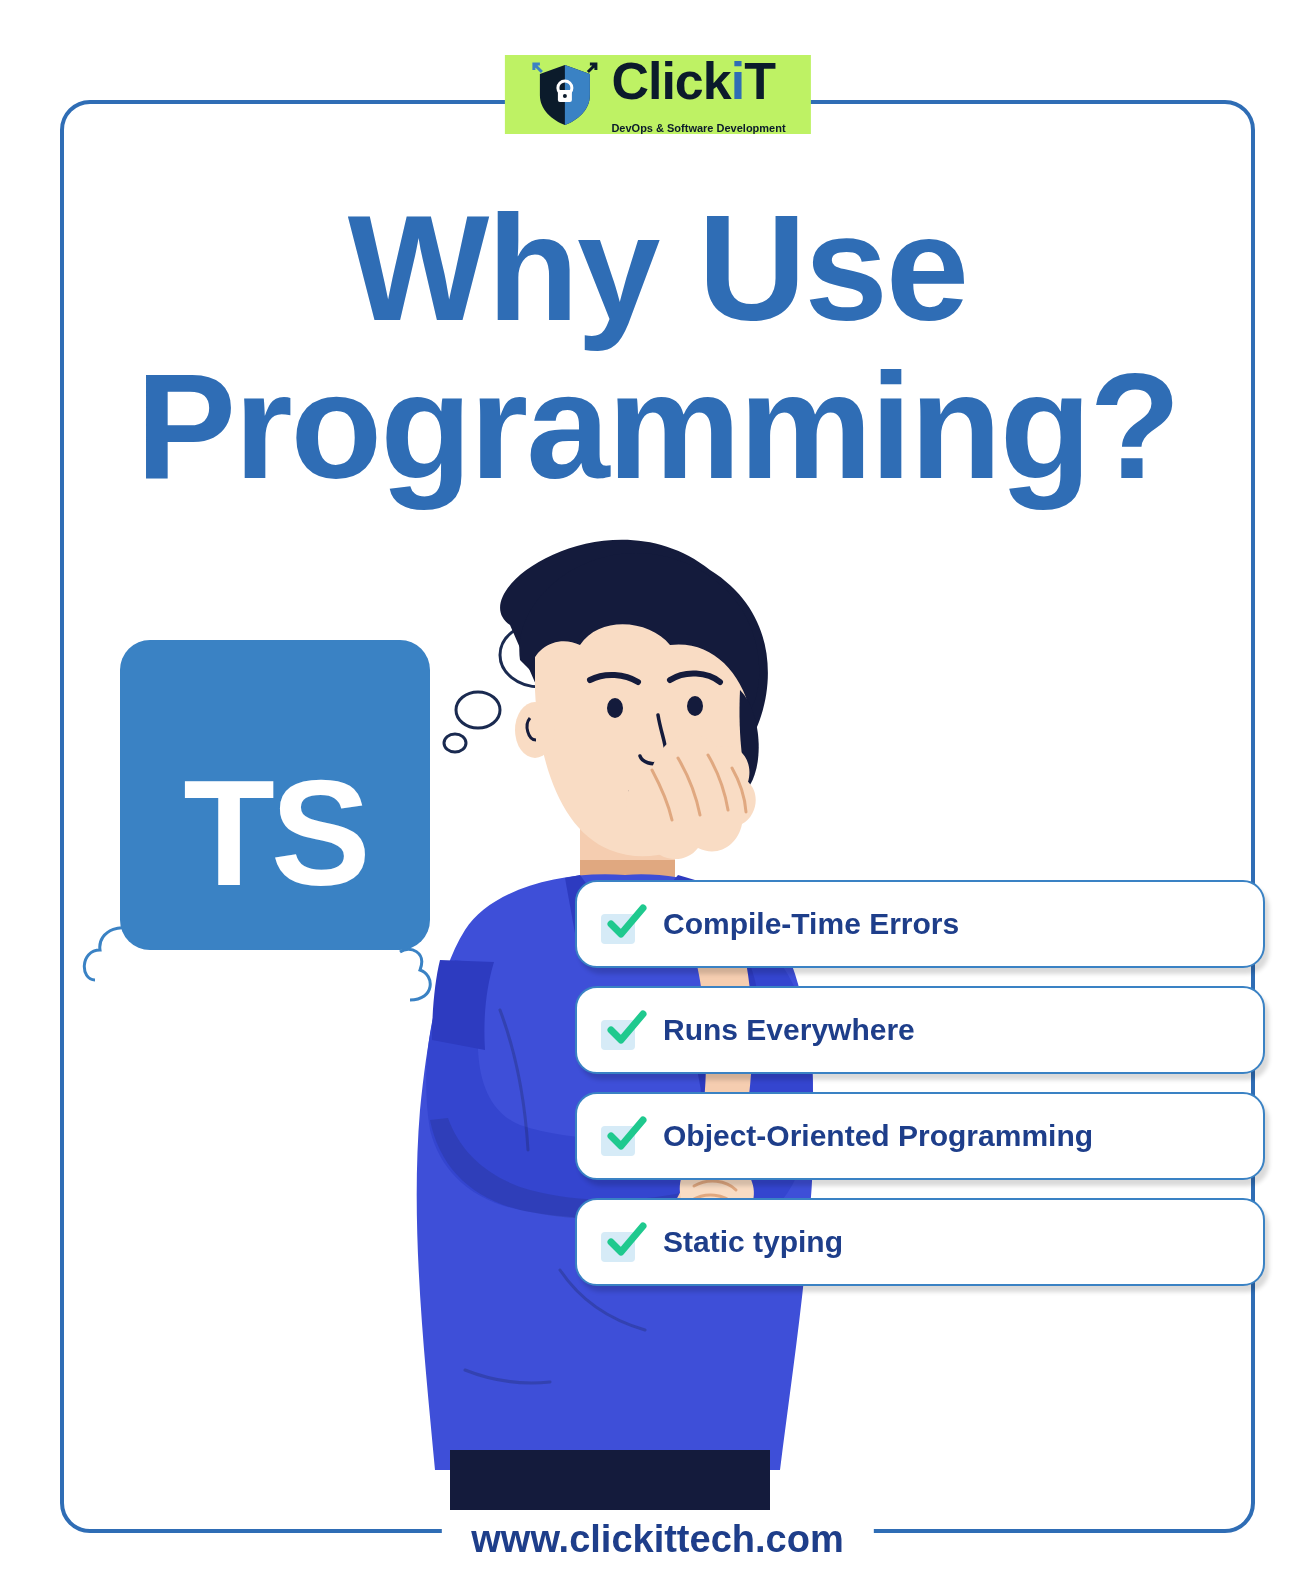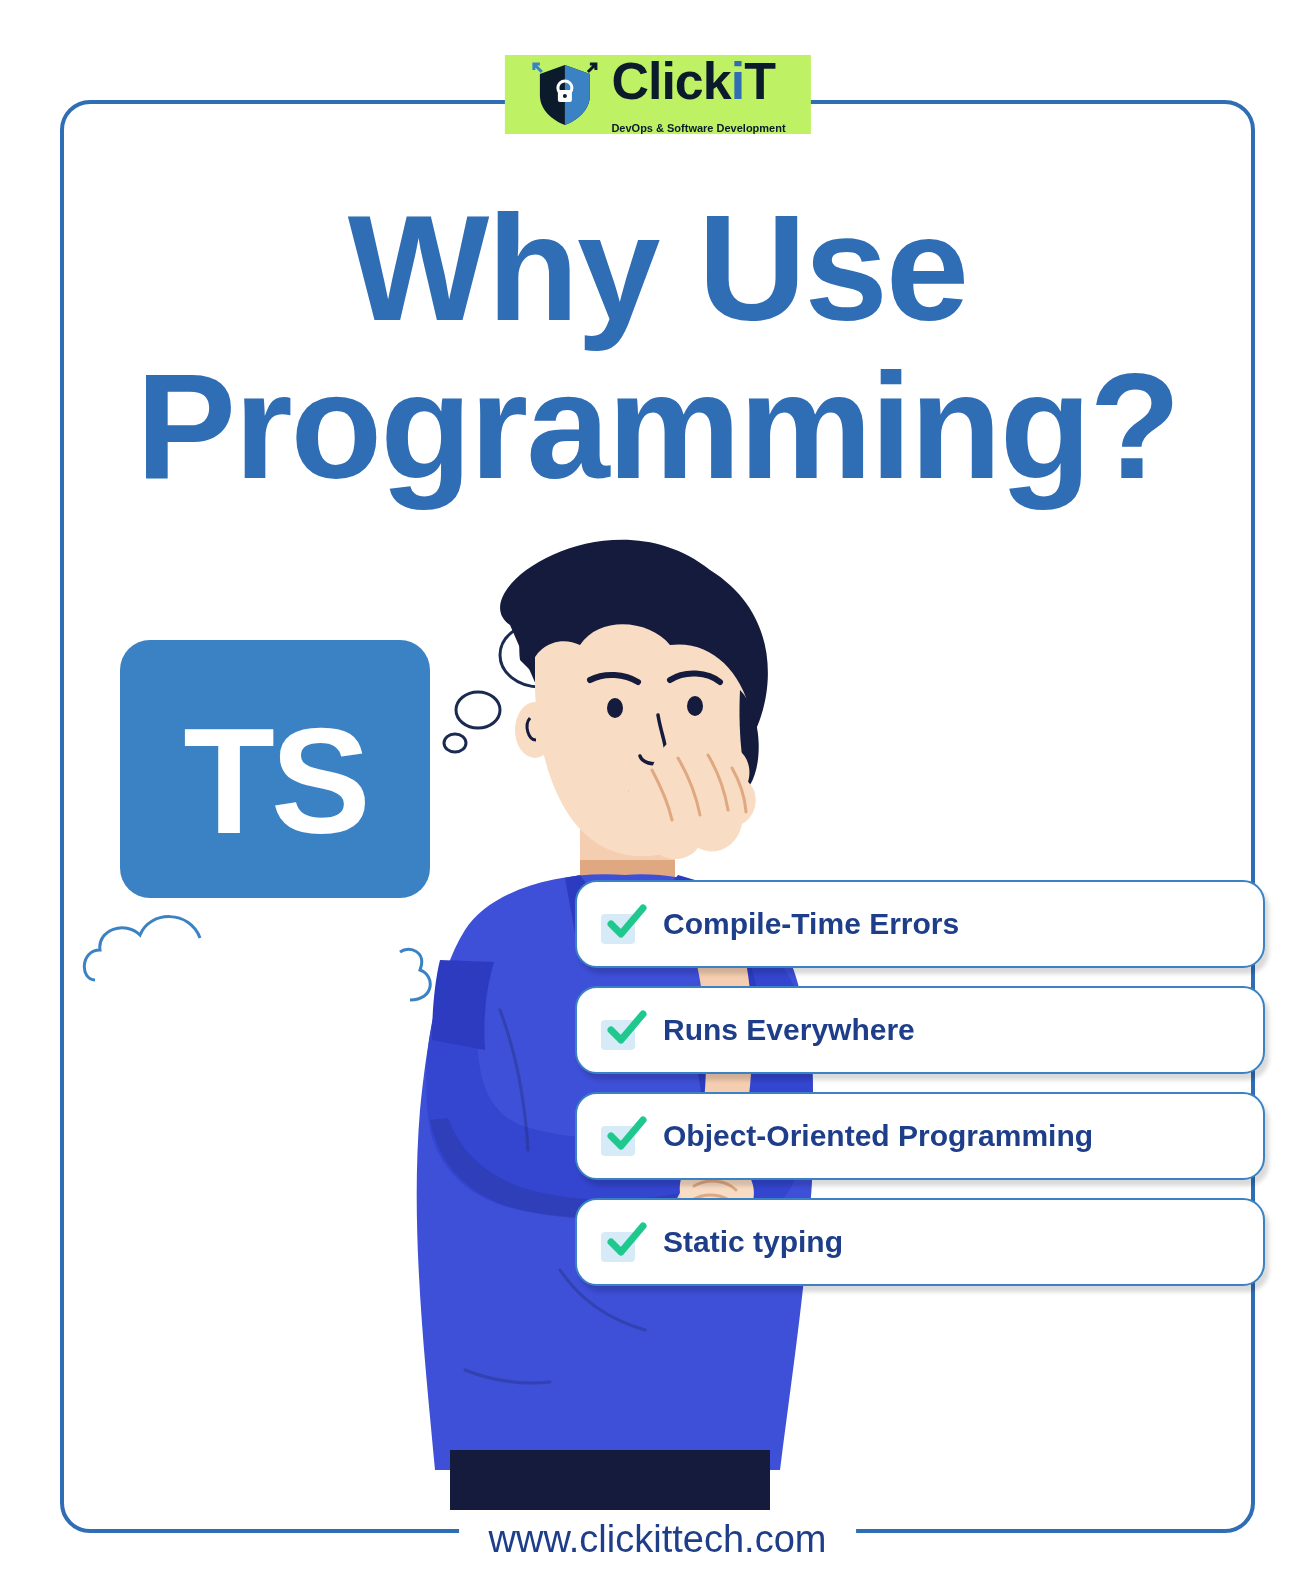--- a/index.html
+++ b/index.html
@@ -63,21 +63,21 @@
     font-weight: 800;
     color: #2f6db5;
     line-height: 1.05;
     letter-spacing: -2px;
   }
   .ts-logo {
     position: absolute;
     top: 640px;
     left: 120px;
     width: 310px;
-    height: 258px;
+    height: 310px;
     background: #3a82c4;
     border-radius: 30px;
     display: flex;
     align-items: flex-end;
     justify-content: center;
     padding-bottom: 30px;
   }
   .ts-logo span {
     color: #fff;
     font-size: 150px;
@@ -154,21 +154,21 @@
   .footer-wrap {
     position: absolute;
     bottom: 32px;
     left: 50%;
     transform: translateX(-50%);
     background: #fff;
     padding: 0 30px;
   }
   .footer-link {
     font-size: 38px;
-    font-weight: 400;
+    font-weight: 700;
     color: #1e3e8a;
   }
 </style>
 </head>
 <body>
 
 <div class="frame"></div>
 
 <div class="logo-wrap">
   <svg class="logo-shield" viewBox="0 0 70 70">

